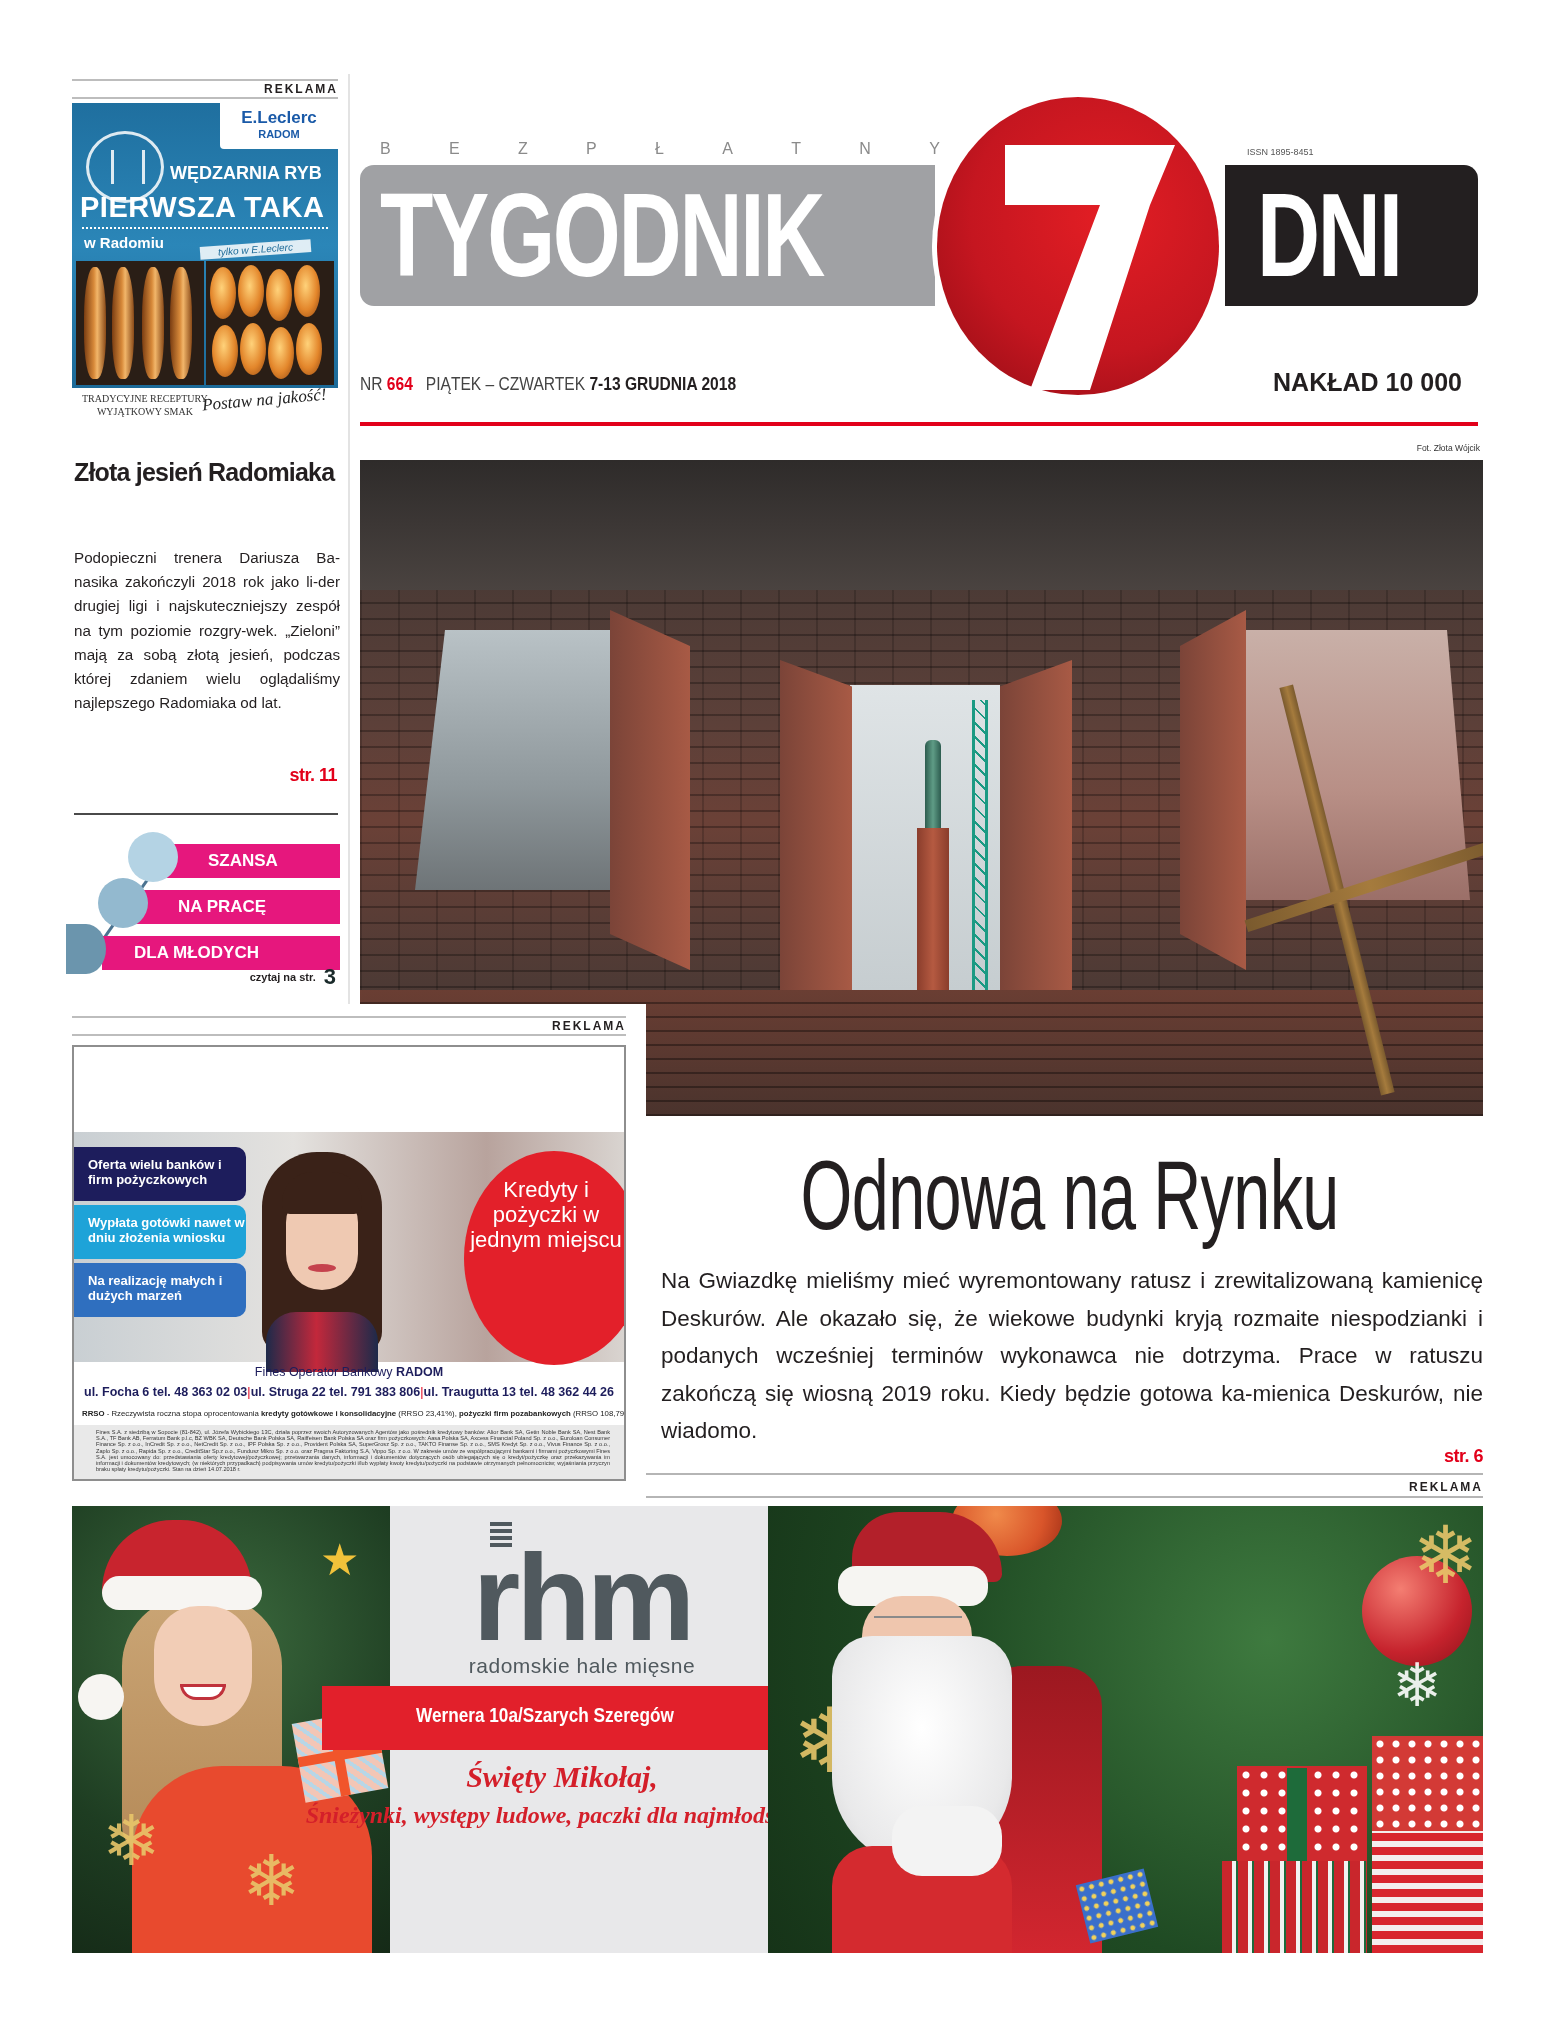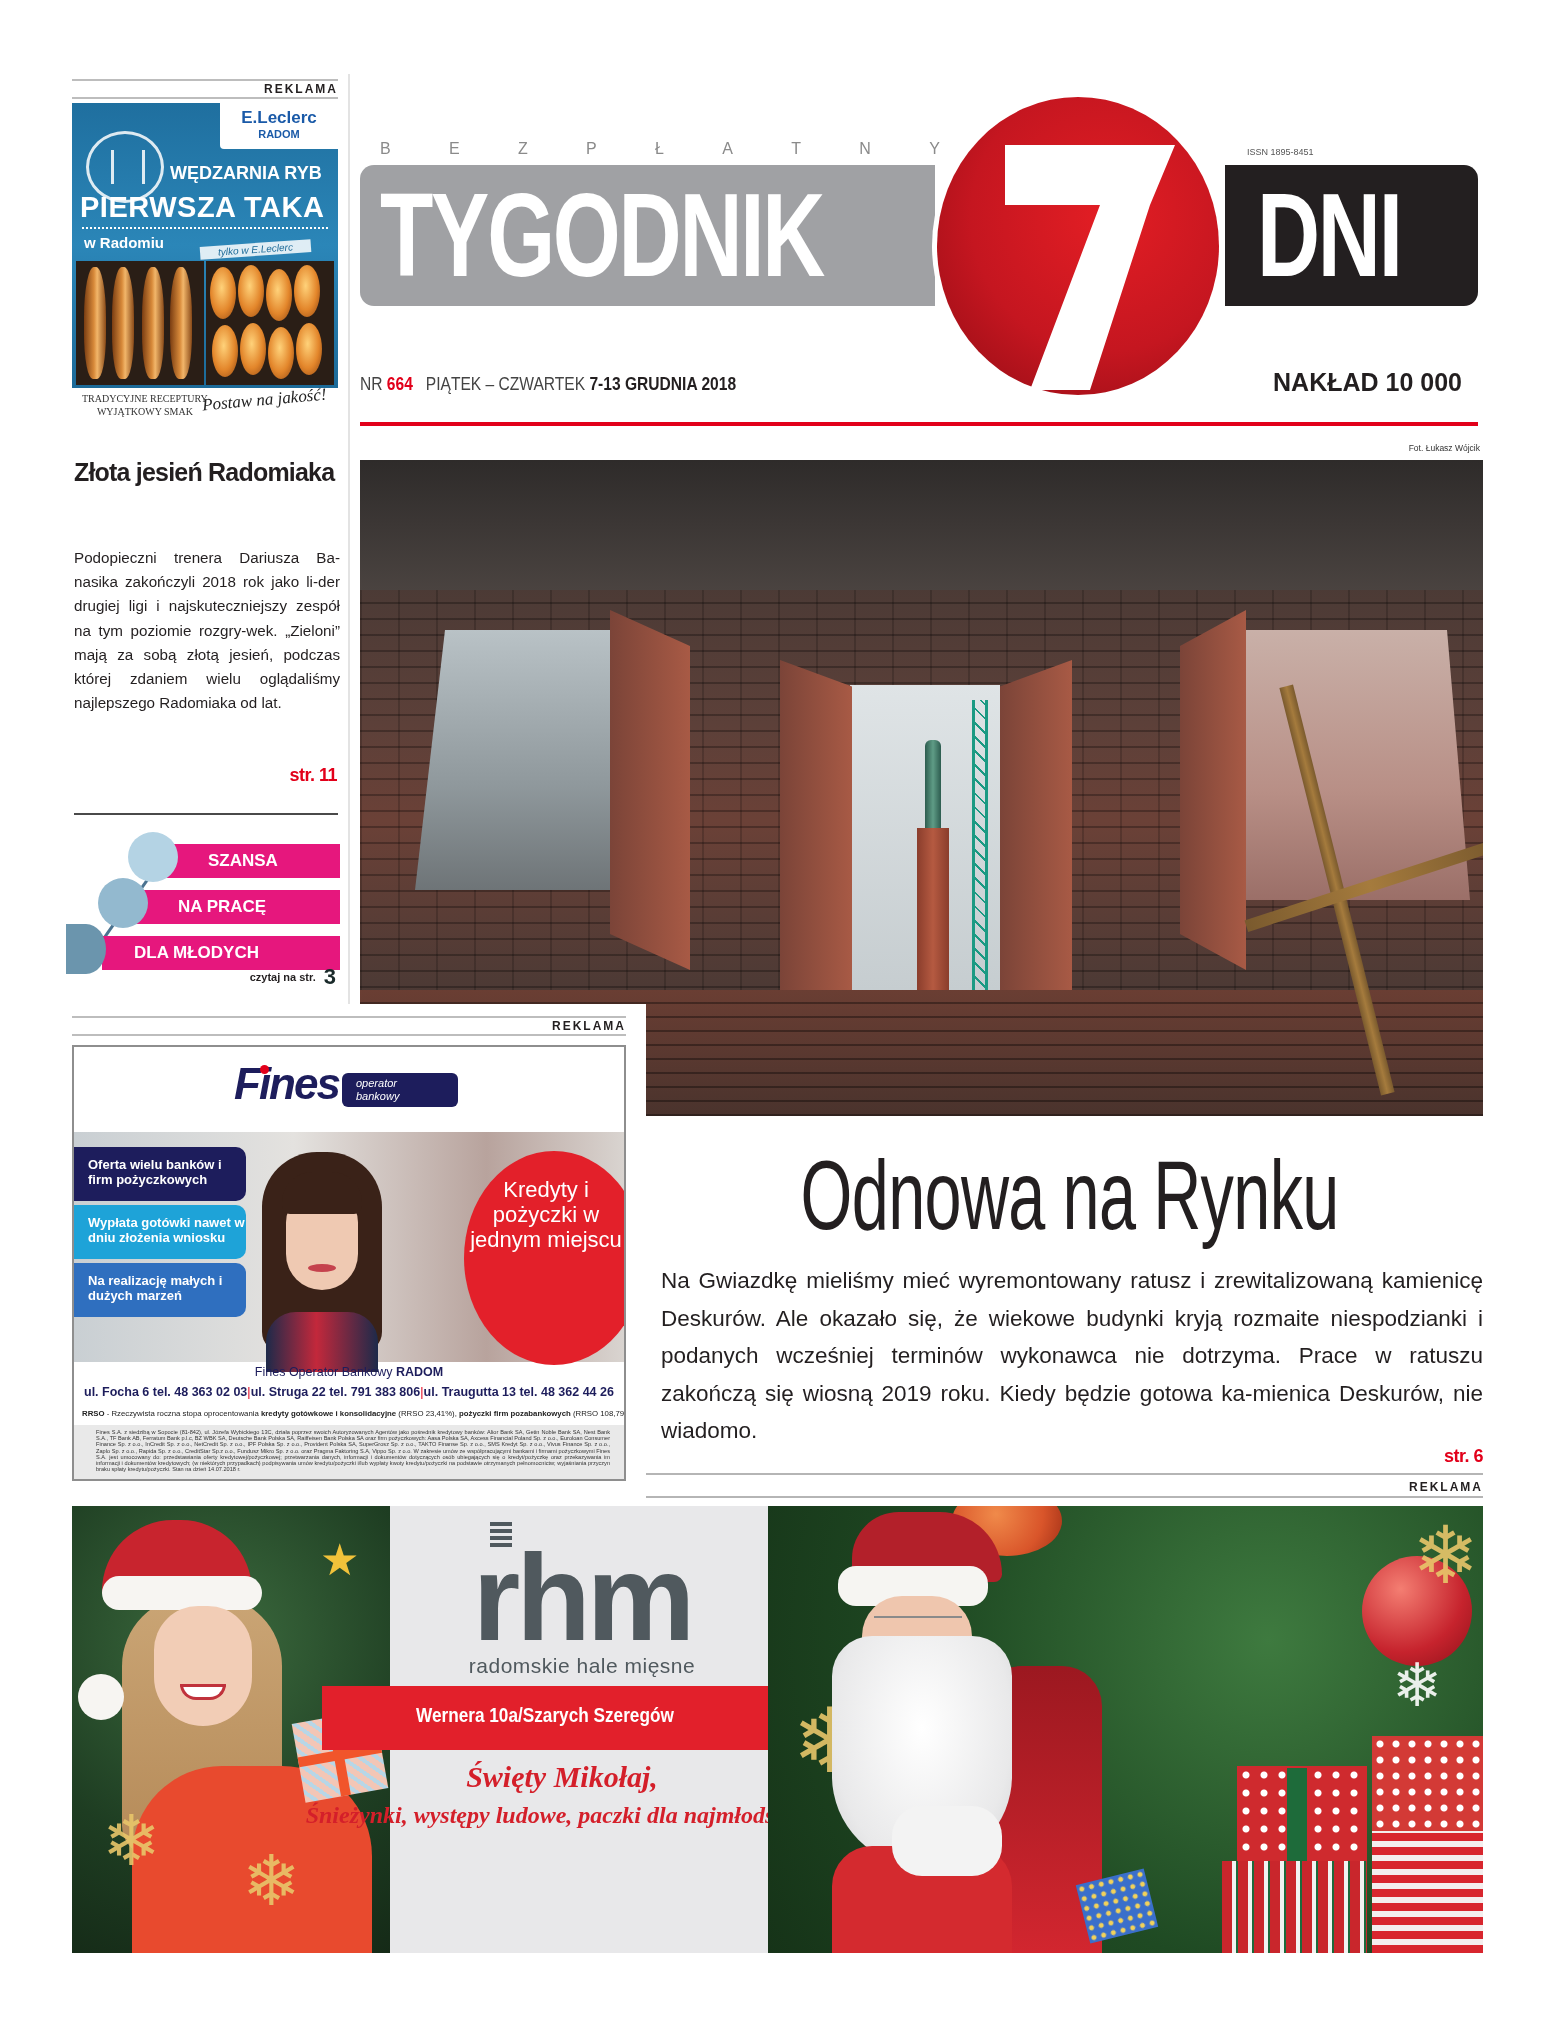--- a/index.html
+++ b/index.html
@@ -246,21 +246,21 @@
   <span class="cond">
     <span>NR</span>
     <span class="nr-num">664</span>
     &nbsp;&nbsp;<span>PIĄTEK – CZWARTEK</span>
     <span class="dates">7-13 GRUDNIA 2018</span>
   </span>
 </div>
 <div class="naklad">NAKŁAD 10 000</div>
 <div class="red-rule"></div>
 
-<div class="photo-credit">Fot. Łukasz Wójcik</div>
+<div class="photo-credit">Fot. Złota Wójcik</div>
 <div class="photo">
   <div class="ceiling"></div>
   <div class="win left"></div>
   <div class="reveal" style="left:250px; top:150px; width:80px; height:360px; clip-path:polygon(0 0,100% 10%,100% 100%,0 90%);"></div>
   <div class="win center"></div>
   <div class="reveal" style="left:420px; top:200px; width:72px; height:330px; clip-path:polygon(0 0,100% 8%,100% 100%,0 100%);"></div>
   <div class="reveal" style="left:640px; top:200px; width:72px; height:330px; clip-path:polygon(0 8%,100% 0,100% 100%,0 100%);"></div>
   <div class="tower">
       <div class="spire"></div>
       <div class="body"></div>
@@ -271,24 +271,20 @@
   <div class="sill"></div>
   <div class="plank" style="left:970px; top:220px; width:14px; height:420px; transform:rotate(-14deg);"></div>
   <div class="plank" style="left:880px; top:420px; width:260px; height:12px; transform:rotate(-18deg);"></div>
 </div>
 
 <div class="fines-cover"></div>
 <div class="rek-strip" style="left:72px; top:1016px; width:554px;">
   <span>REKLAMA</span>
 </div>
 <div class="fines">
-  <div class="logo">
-    <div class="fi"><span>Fines</span><span class="dot"></span></div>
-    <div class="op"><span>operator</span><br><span>bankowy</span></div>
-  </div>
   <div class="photo-band">
     <div class="woman">
       <div class="hair"></div>
         <div class="face"></div>
         <div class="fringe"></div>
         <div class="lips"></div>
         <div class="coat"></div>
     </div>
   </div>
   <div class="pill" style="top:100px; background:#1d1d5c;">Oferta wielu banków i firm pożyczkowych</div>

